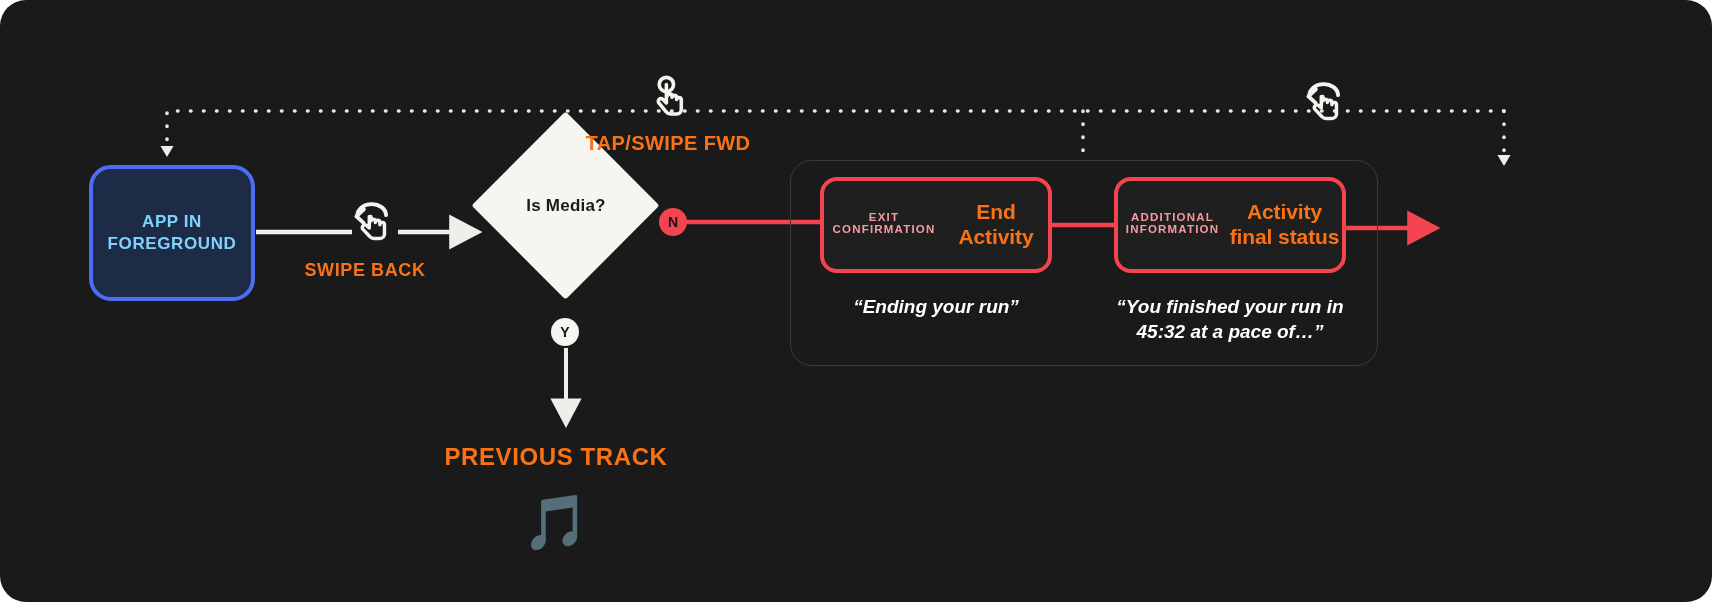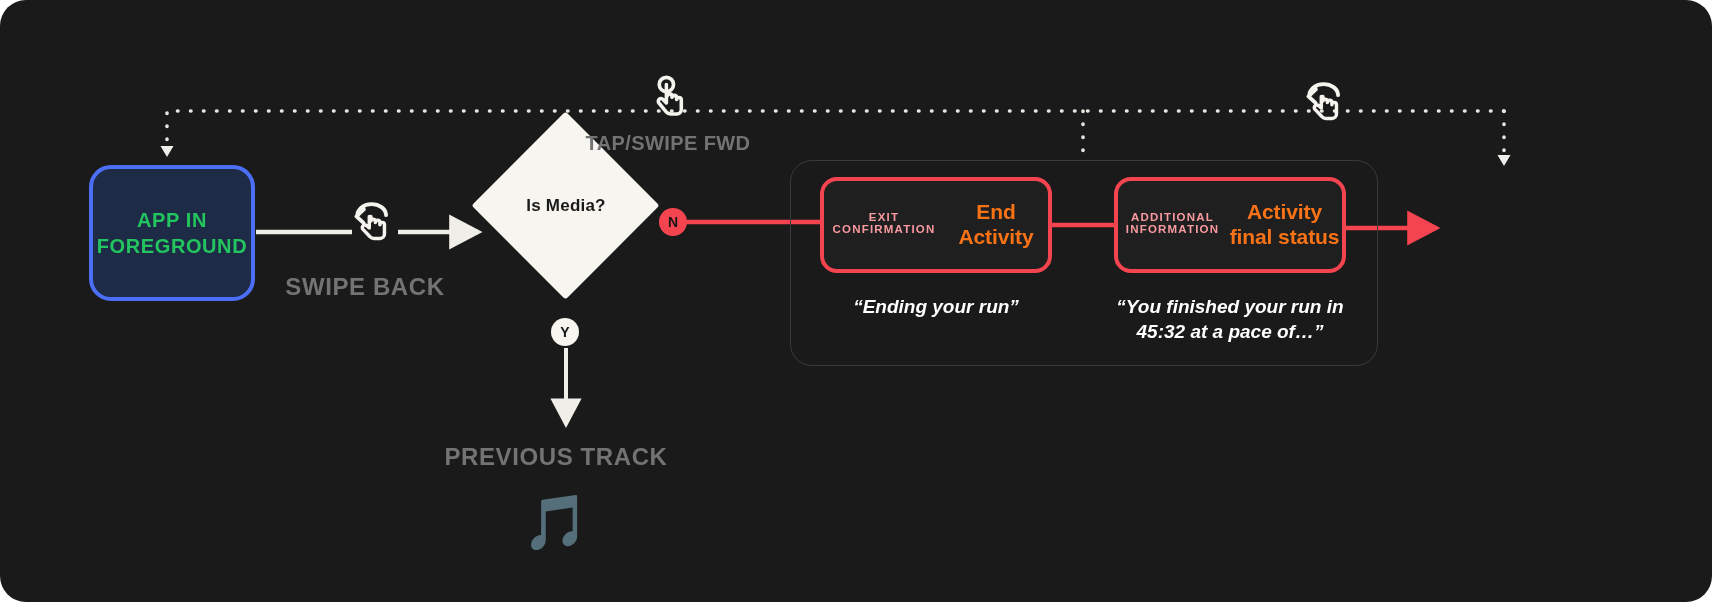--- a/index.html
+++ b/index.html
@@ -27,22 +27,22 @@
     width: 166px; height: 136px;
     box-sizing: border-box;
     background: #1d2b47;
     border: 4px solid #4c6ef5;
     border-radius: 22px;
     display: flex;
     align-items: center;
     justify-content: center;
   }
   #app-node .label {
-    color: #22c55e;
-    font-size: 20px;
+    color: #7dd3fc;
+    font-size: 17px;
     font-weight: 700;
     letter-spacing: 0.6px;
     line-height: 1.32;
     text-align: center;
     text-transform: uppercase;
   }
 
   
   #diamond-wrap {
     left: 472px; top: 112px;
@@ -163,27 +163,27 @@
     font-size: 13px;
     font-weight: 800;
     letter-spacing: 0.9px;
     line-height: 1.35;
     text-align: center;
     text-transform: uppercase;
   }
 
   
   .flow-label {
-    color: #737373;
+    color: #f97316;
     font-weight: 700;
     text-align: center;
   }
   #label-swipe-back {
-    left: 240px; top: 273px; width: 250px;
-    font-size: 24px; letter-spacing: 0.6px;
+    left: 240px; top: 260px; width: 250px;
+    font-size: 18px; letter-spacing: 0.6px;
   }
   #label-tap-swipe {
     left: 573px; top: 130px; width: 190px;
     font-size: 20px; letter-spacing: 0.4px; line-height: 1.32;
   }
   #label-previous-track {
     left: 406px; top: 443px; width: 300px;
     font-size: 24px; letter-spacing: 0.6px;
   }
 

